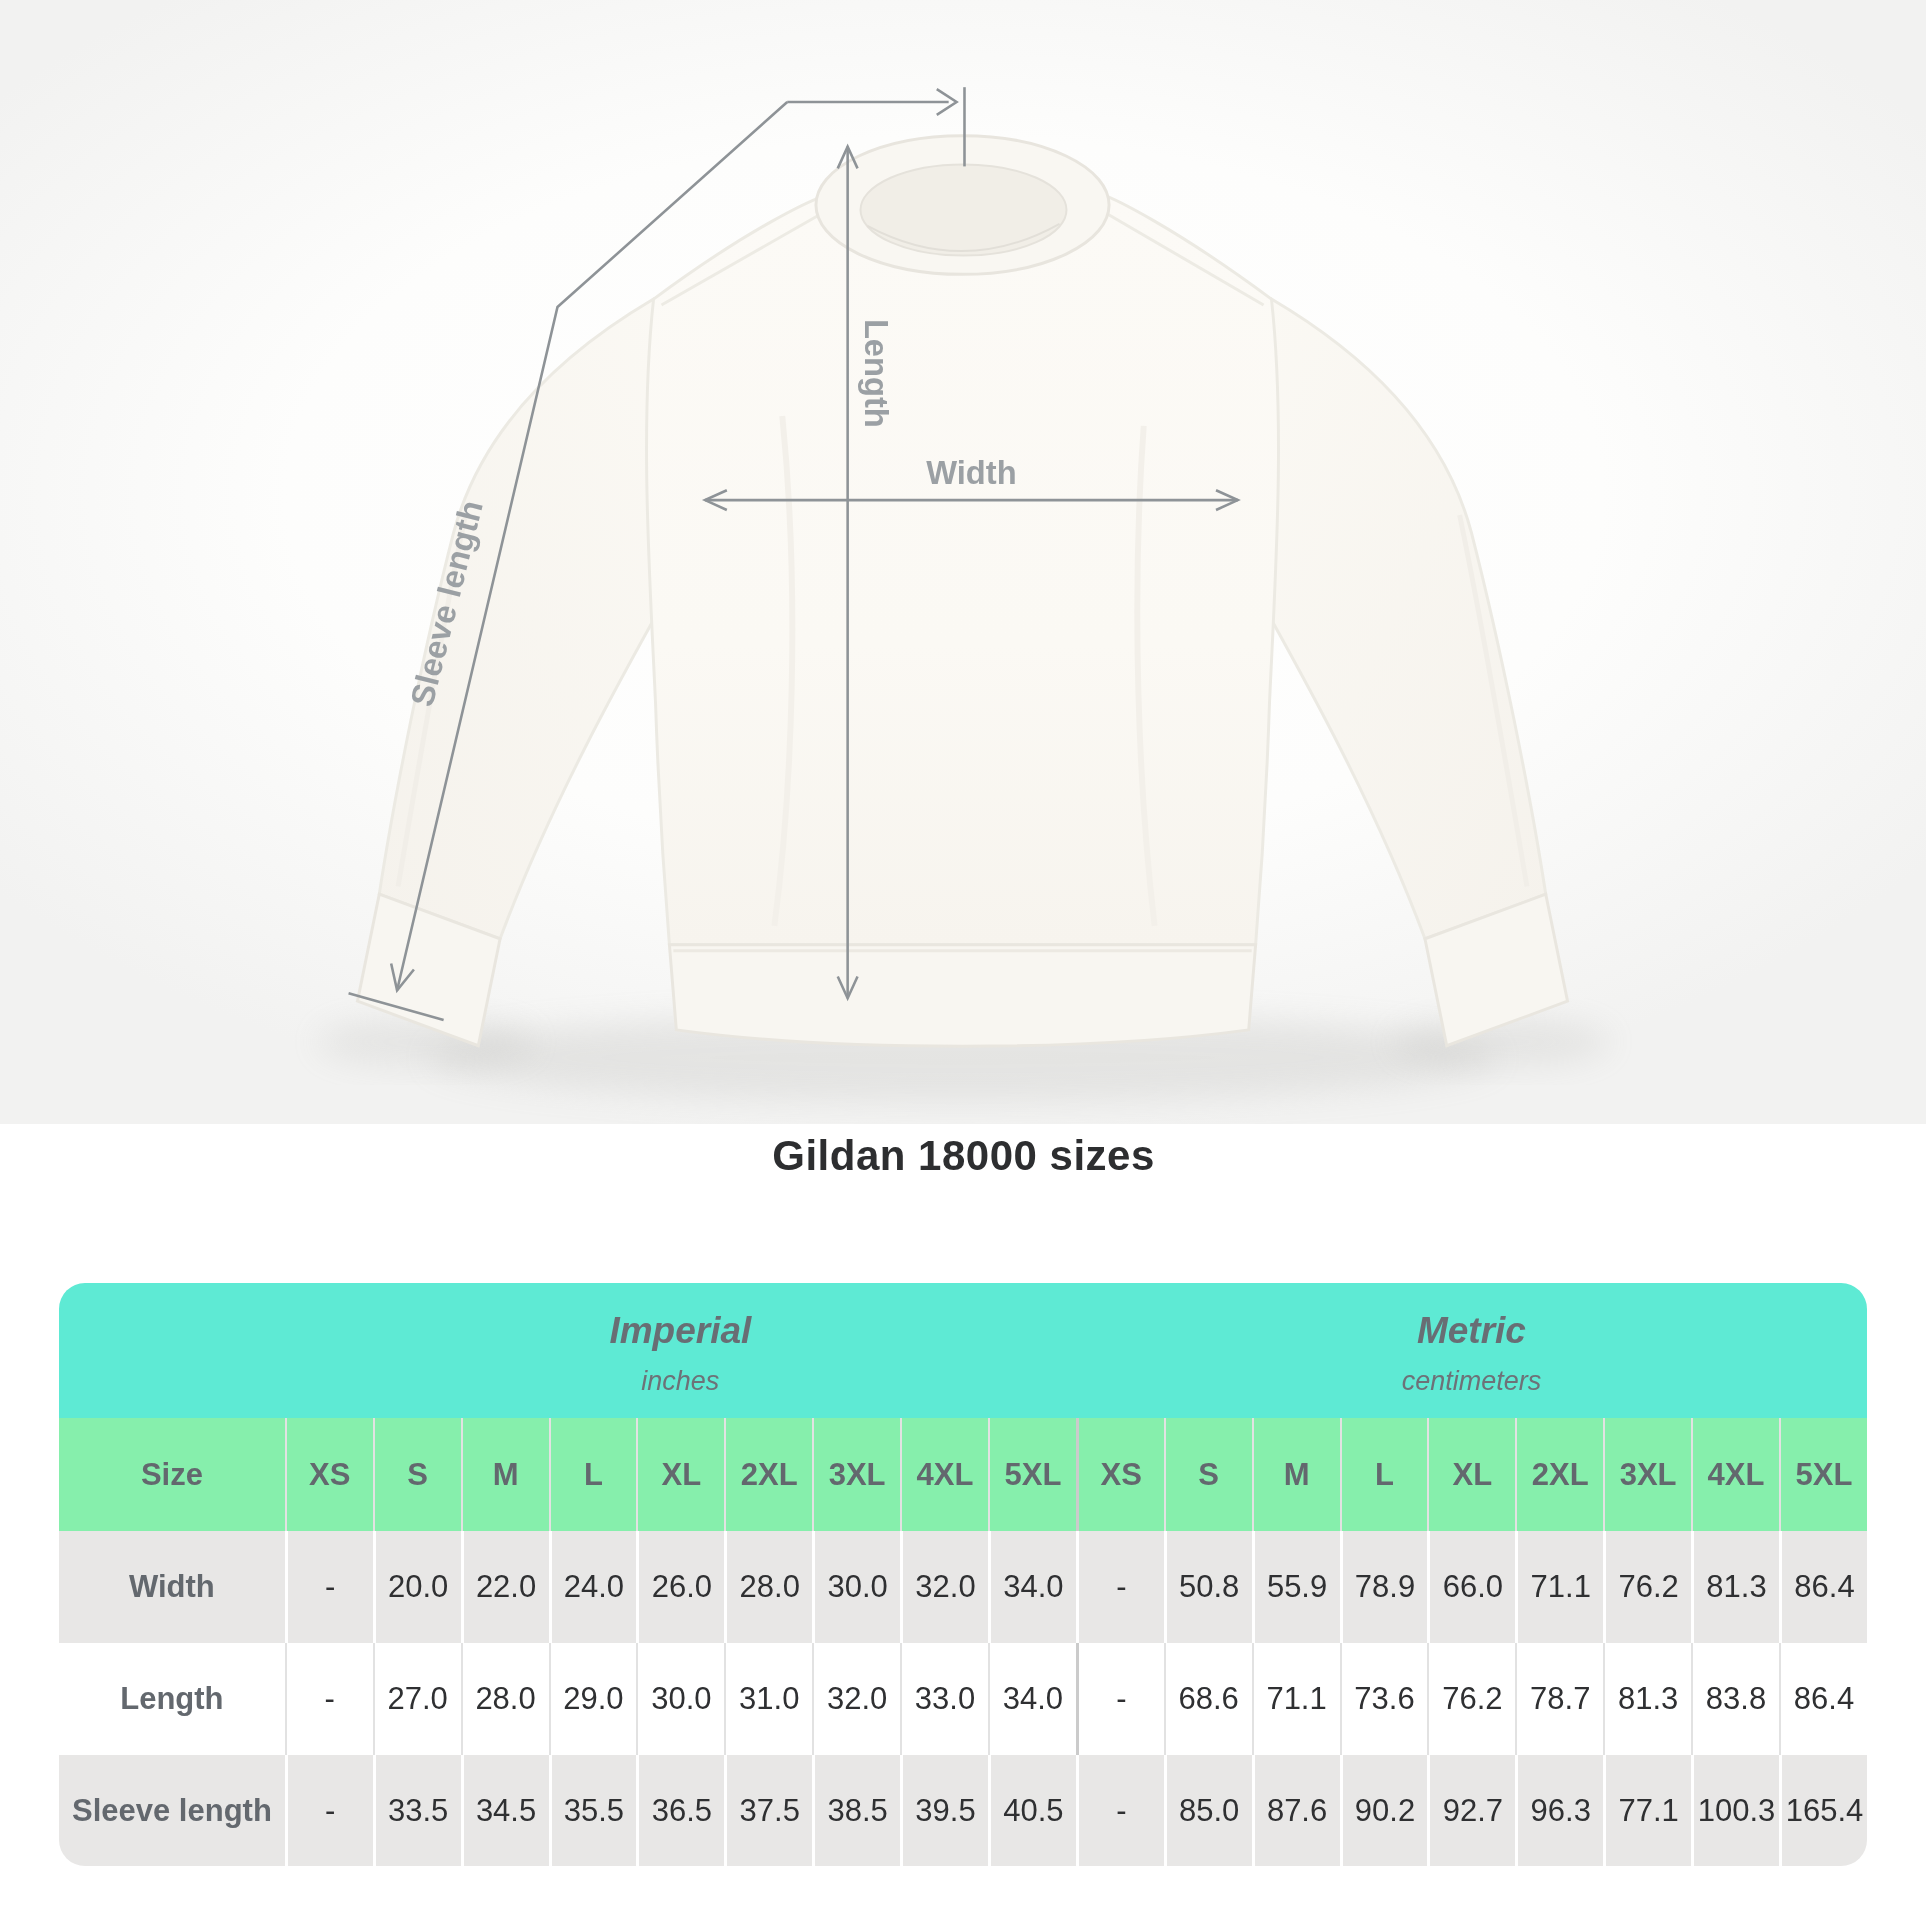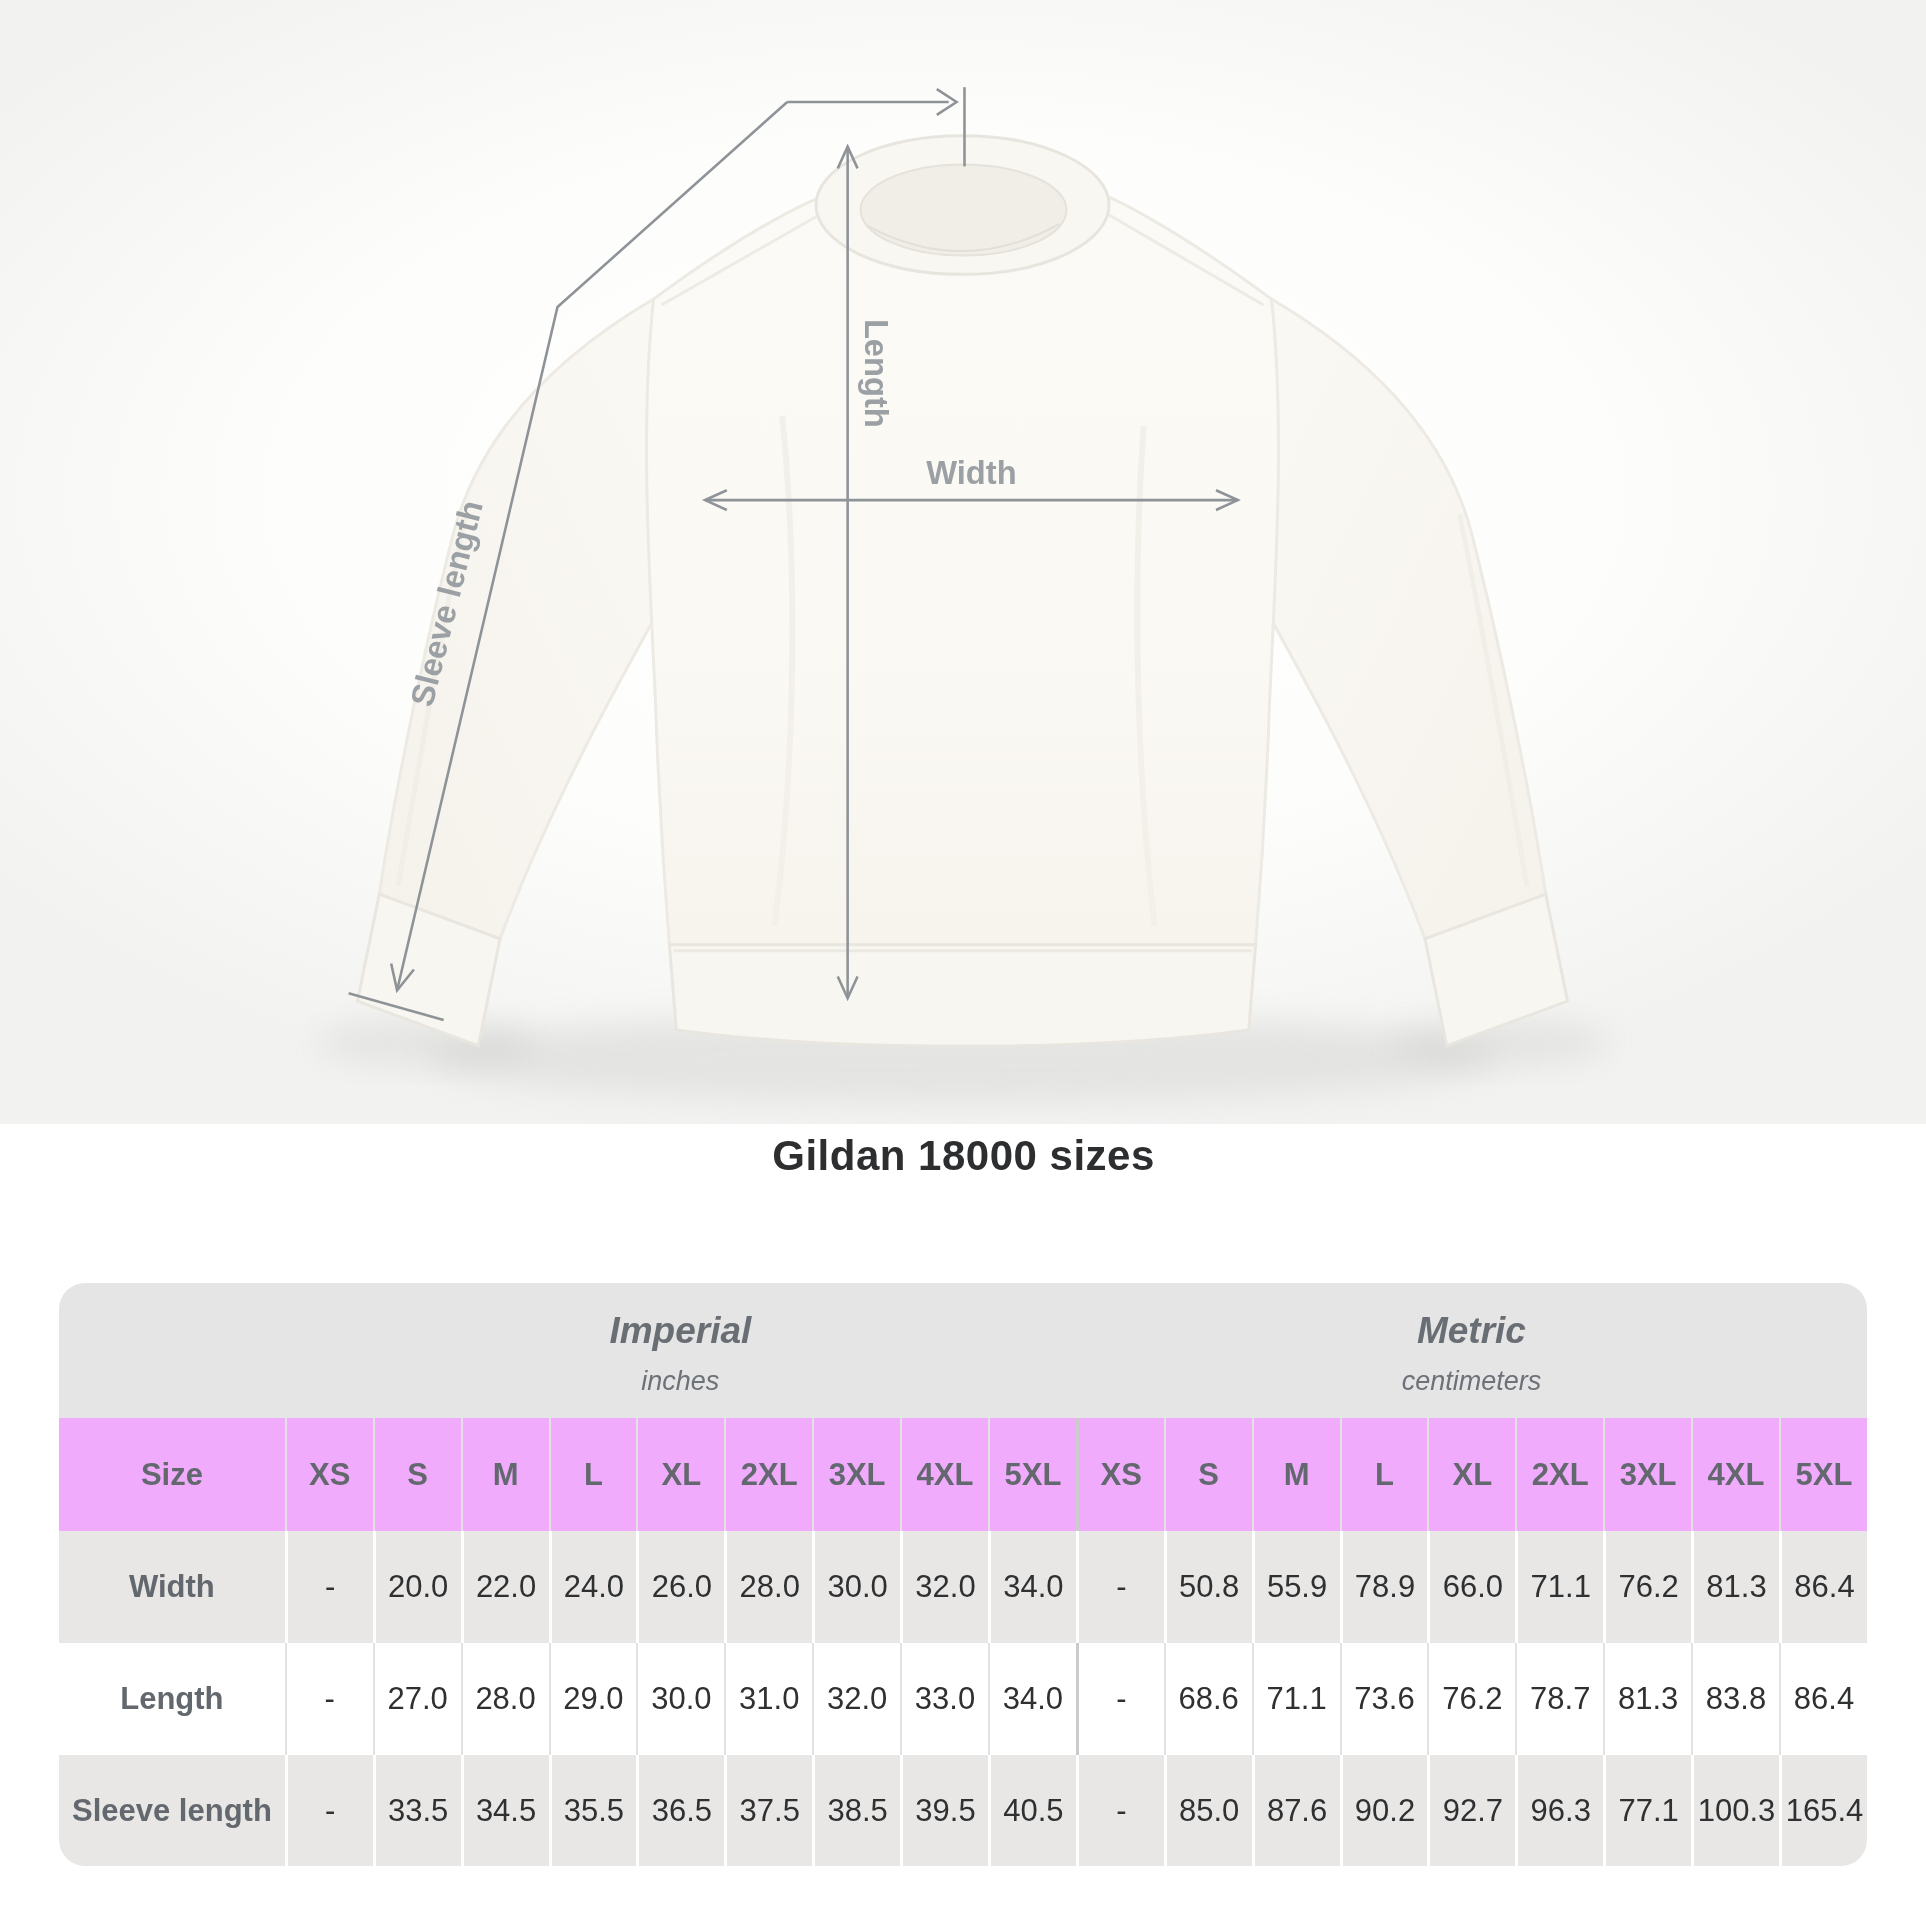--- a/index.html
+++ b/index.html
@@ -12,24 +12,24 @@
   
   .title{position:absolute;left:0;top:1132px;width:1927px;text-align:center;
       font-size:42px;font-weight:bold;color:#2d2e30;letter-spacing:0.5px;}
   .subtitle{position:absolute;left:0;top:1190px;width:1927px;text-align:center;
       font-style:italic;font-size:30px;color:#4b4c4e;}
   
   .size-table-wrap{position:absolute;left:59px;top:1283px;width:1808px;height:583px;
       border-radius:26px;overflow:hidden;}
   table.size-table{width:100%;height:100%;border-collapse:separate;border-spacing:0;table-layout:fixed;}
   table.size-table td,table.size-table th{padding:0;text-align:center;vertical-align:middle;}
-  tr.band{background:#e5e5e5;height:135px;}
+  tr.band{background:#5eead4;height:135px;}
   tr.band .grp-name{font-size:37px;font-weight:bold;font-style:italic;color:#686e74;padding-top:6px;}
   tr.band .grp-unit{font-size:27px;font-style:italic;color:#6d7278;margin-top:14px;text-align:center;}
-  tr.hdr{background:#f0abfc;height:113px;}
+  tr.hdr{background:#86efac;height:113px;}
   tr.row-gray{background:#e8e7e6;height:112px;}
   tr.row-white{background:#ffffff;height:112px;}
   .h-cell{font-size:31px;font-weight:bold;color:#63686e;}
   .lbl-cell{font-size:31px;font-weight:bold;color:#63686e;}
   .v-cell{font-size:31px;font-weight:normal;color:#2f3032;}
   
   tr.hdr th.sep{border-left:2px solid #e2e2e2;}
   tr.hdr th.sep-strong{border-left:3px solid #cbcbcb;}
   tr.row-gray td.sep,tr.row-gray td.sep-strong{border-left:3px solid #ffffff;}
   tr.row-white td.sep{border-left:2px solid #e2e2e2;}

